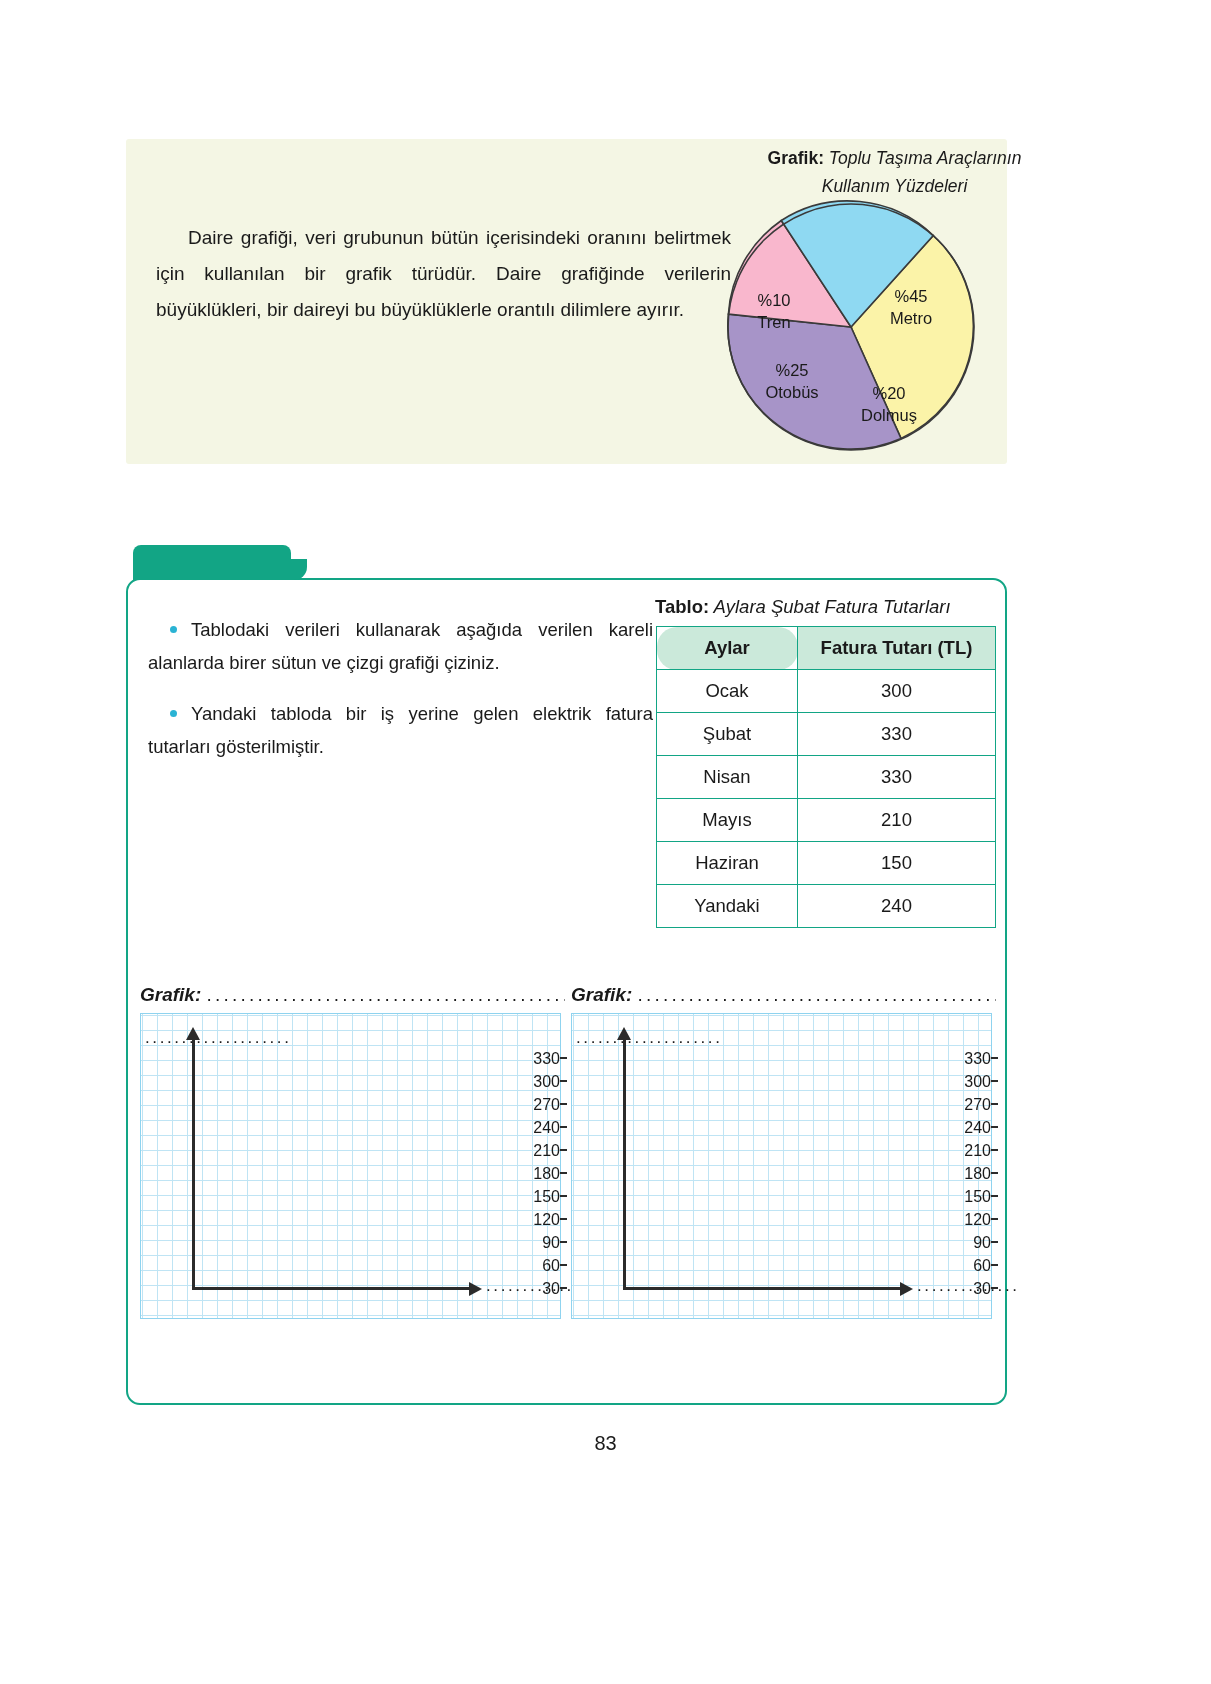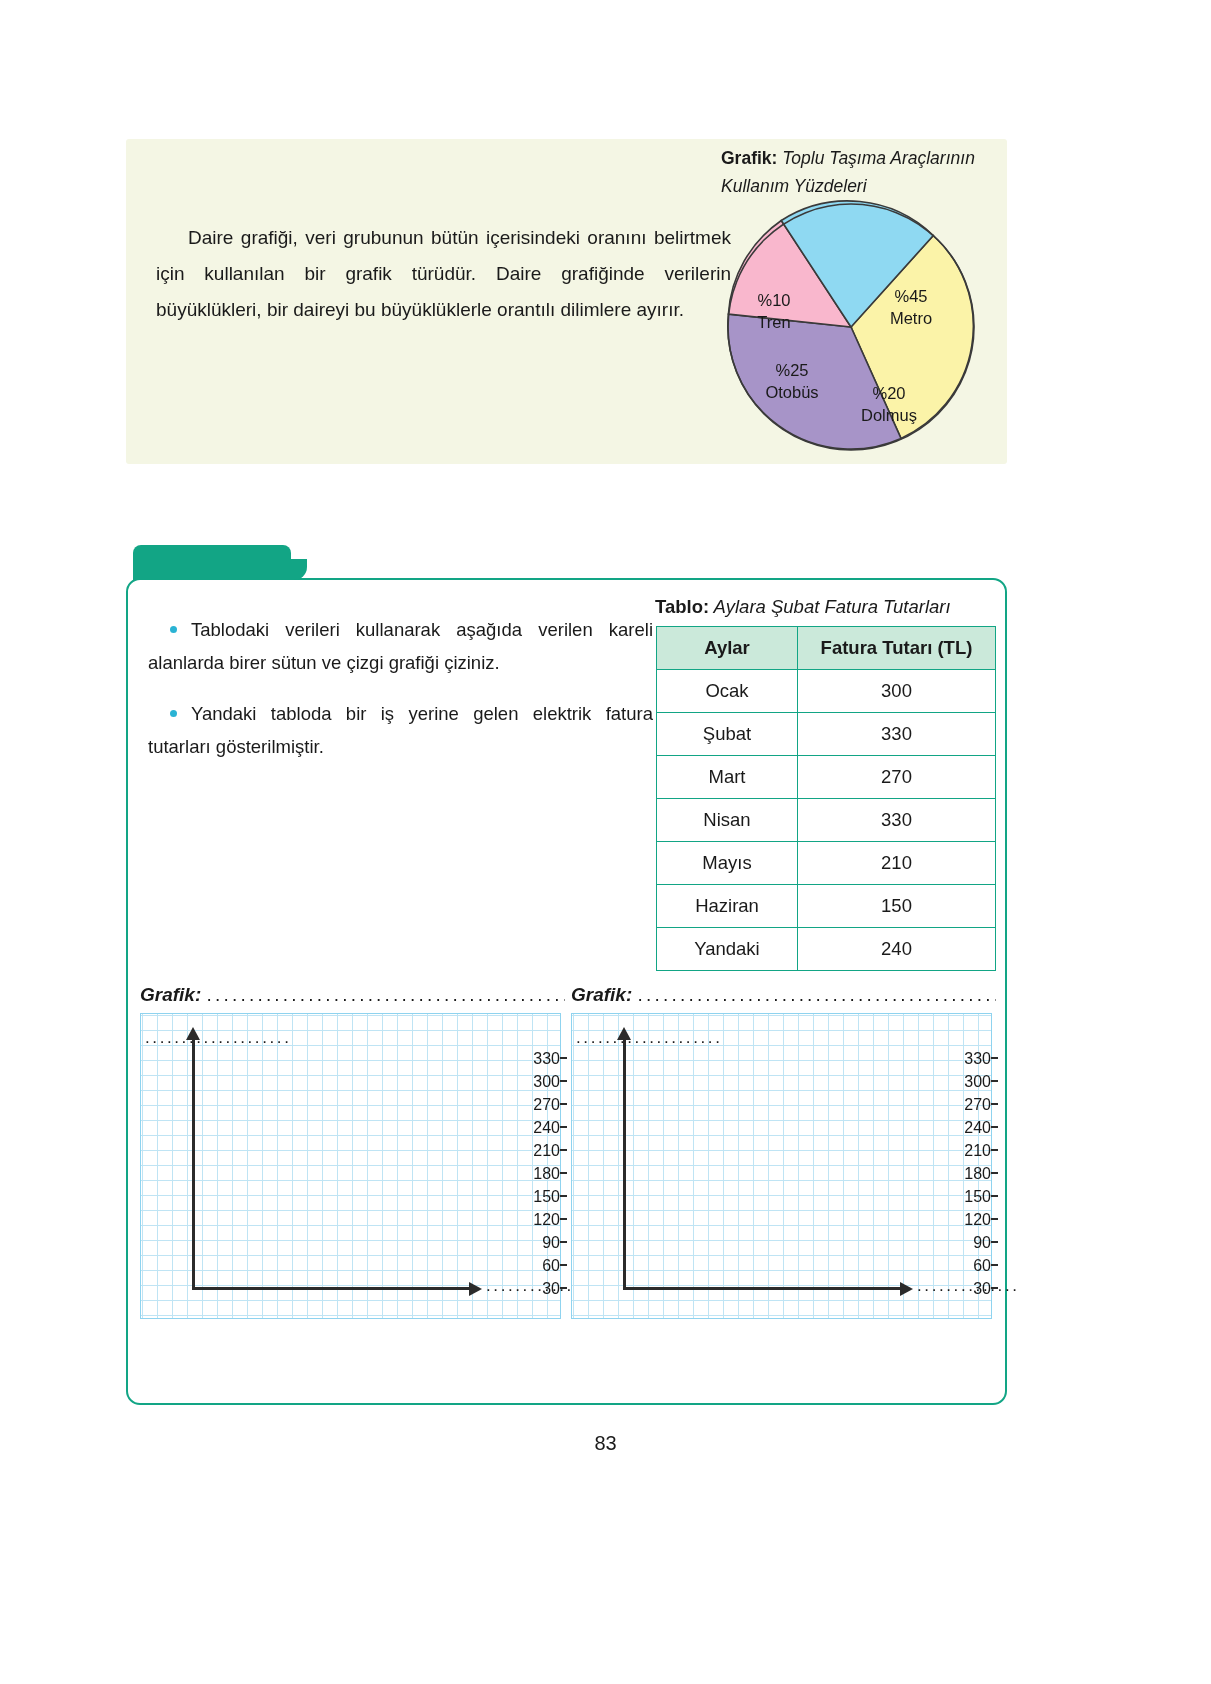--- a/index.html
+++ b/index.html
@@ -15,22 +15,22 @@
     background:#f4f6e4;border-radius:3px;
   }
   #info-text{
     position:absolute;left:30px;top:62px;width:575px;
     font-size:19px;line-height:36px;text-align:justify;color:#1a1a1a;
   }
   #info-text .indent{display:inline-block;width:32px;}
 
   
   #pie-title{
-    position:absolute;left:595px;top:5px;width:285px;
-    font-size:17.5px;line-height:28px;
+    position:absolute;left:626px;top:5px;width:285px;
+    text-align:center;font-size:17.5px;line-height:28px;
     font-style:italic;color:#1a1a1a;
   }
   #pie-title .lead{font-style:normal;font-weight:bold;}
 
   
   #pie-wrap{position:absolute;left:595px;top:58px;width:260px;height:260px;}
   #pie-wrap svg{display:block;}
   .pie-label{
     position:absolute;text-align:center;font-size:16.5px;line-height:22px;
     color:#1a1a1a;pointer-events:none;white-space:nowrap;
@@ -77,21 +77,21 @@
   #table-title .lead{font-style:normal;font-weight:bold;text-align:center;}
   #fatura-table{
     position:absolute;left:528px;top:46px;border-collapse:collapse;
     width:340px;
   }
   #fatura-table th,#fatura-table td{
     border:1.6px solid #12a585;text-align:center;
     font-size:18.5px;color:#1a1a1a;height:42px;padding:0;
   }
   #fatura-table th{background:#cbe9da;font-weight:bold;font-size:18.5px;}
-  #fatura-table td:first-child,#fatura-table th:first-child{width:140px;}
+  #fatura-table td:first-child,#fatura-table th:first-child{width:140px;border-radius:20px;}
 
   
   .graph-block{position:absolute;top:404px;width:425px;}
   #graph-block-0{left:12px;}
   #graph-block-1{left:443px;}
   .graph-head{
     font-size:19px;font-weight:bold;font-style:italic;white-space:nowrap;
     margin-bottom:7px;color:#1a1a1a;overflow:hidden;
   }
   .graph-head .dots{
@@ -221,24 +221,20 @@
       </tr>
     </thead>
     <tbody>
       <tr>
           <td>Ocak</td>
           <td>300</td>
         </tr>
       <tr>
           <td>Şubat</td>
           <td>330</td>
-        </tr>
-      <tr>
-          <td>Mart</td>
-          <td>270</td>
         </tr>
       <tr>
           <td>Nisan</td>
           <td>330</td>
         </tr>
       <tr>
           <td>Mayıs</td>
           <td>210</td>
         </tr>
       <tr>

